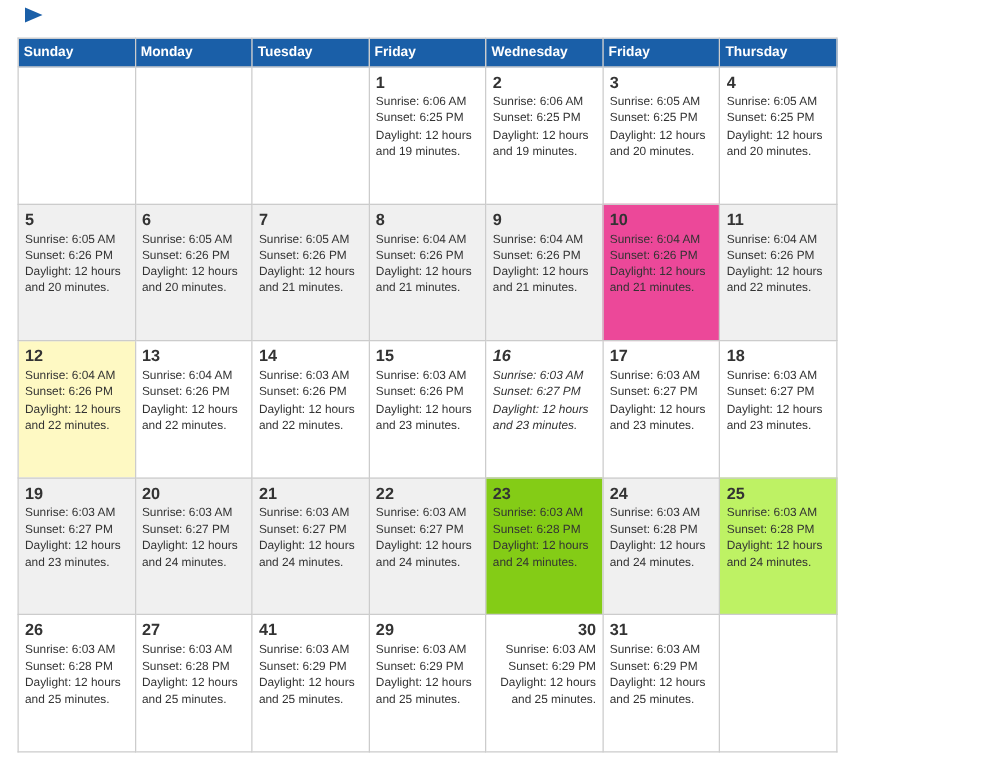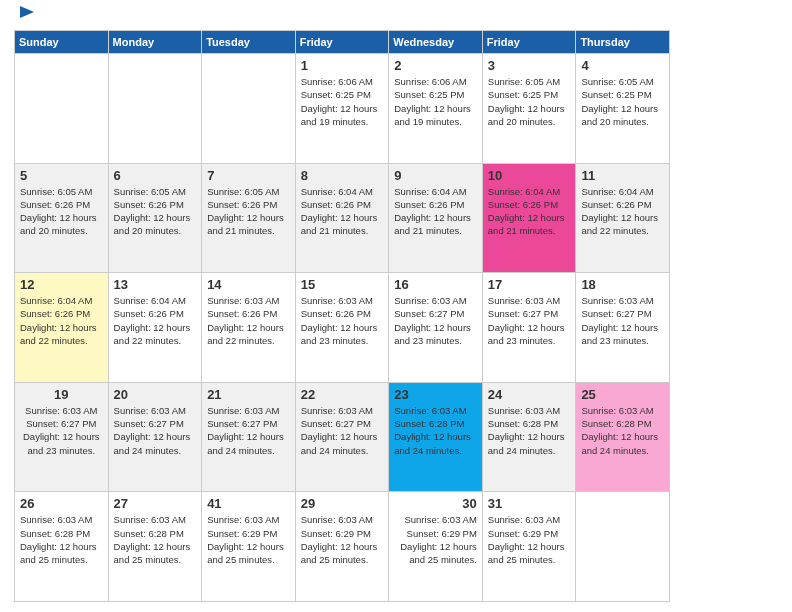--- a/index.html
+++ b/index.html
@@ -246,21 +246,21 @@
           </div>
         </td>
           <td style="background: rgb(255, 255, 255);">
           <span class="day-num">15</span>
           <div class="day-info">
             Sunrise: 6:03 AM<br>
             Sunset: 6:26 PM<br>
             Daylight: 12 hours and 23 minutes.
           </div>
         </td>
-          <td style="background: rgb(255, 255, 255);">
+          <td style="background: rgb(255, 255, 255); font-style: italic;">
           <span class="day-num">16</span>
           <div class="day-info">
             Sunrise: 6:03 AM<br>
             Sunset: 6:27 PM<br>
             Daylight: 12 hours and 23 minutes.
           </div>
         </td>
           <td style="background: rgb(255, 255, 255); margin-left: 26px;">
           <span class="day-num">17</span>
           <div class="day-info">
@@ -272,21 +272,21 @@
           <td style="background: rgb(255, 255, 255);">
           <span class="day-num">18</span>
           <div class="day-info">
             Sunrise: 6:03 AM<br>
             Sunset: 6:27 PM<br>
             Daylight: 12 hours and 23 minutes.
           </div>
         </td>
         </tr>
         <tr>
-          <td style="background: rgb(240, 240, 240); text-align: center;">
+          <td style="background: rgb(240, 240, 240);">
           <span class="day-num">19</span>
           <div class="day-info">
             Sunrise: 6:03 AM<br>
             Sunset: 6:27 PM<br>
             Daylight: 12 hours and 23 minutes.
           </div>
         </td>
           <td style="background: rgb(240, 240, 240);">
           <span class="day-num">20</span>
           <div class="day-info">
@@ -304,37 +304,37 @@
           </div>
         </td>
           <td style="background: rgb(240, 240, 240);">
           <span class="day-num">22</span>
           <div class="day-info">
             Sunrise: 6:03 AM<br>
             Sunset: 6:27 PM<br>
             Daylight: 12 hours and 24 minutes.
           </div>
         </td>
-          <td style="background: #0ea5e9; margin-top: 28px;">
+          <td style="background: #84cc16; margin-top: 28px;">
           <span class="day-num">23</span>
           <div class="day-info">
             Sunrise: 6:03 AM<br>
             Sunset: 6:28 PM<br>
             Daylight: 12 hours and 24 minutes.
           </div>
         </td>
           <td style="background: rgb(240, 240, 240);">
           <span class="day-num">24</span>
           <div class="day-info">
             Sunrise: 6:03 AM<br>
             Sunset: 6:28 PM<br>
             Daylight: 12 hours and 24 minutes.
           </div>
         </td>
-          <td style="background: #f9a8d4;">
+          <td style="background: #bef264;">
           <span class="day-num">25</span>
           <div class="day-info">
             Sunrise: 6:03 AM<br>
             Sunset: 6:28 PM<br>
             Daylight: 12 hours and 24 minutes.
           </div>
         </td>
         </tr>
         <tr>
           <td style="background: rgb(255, 255, 255);">

